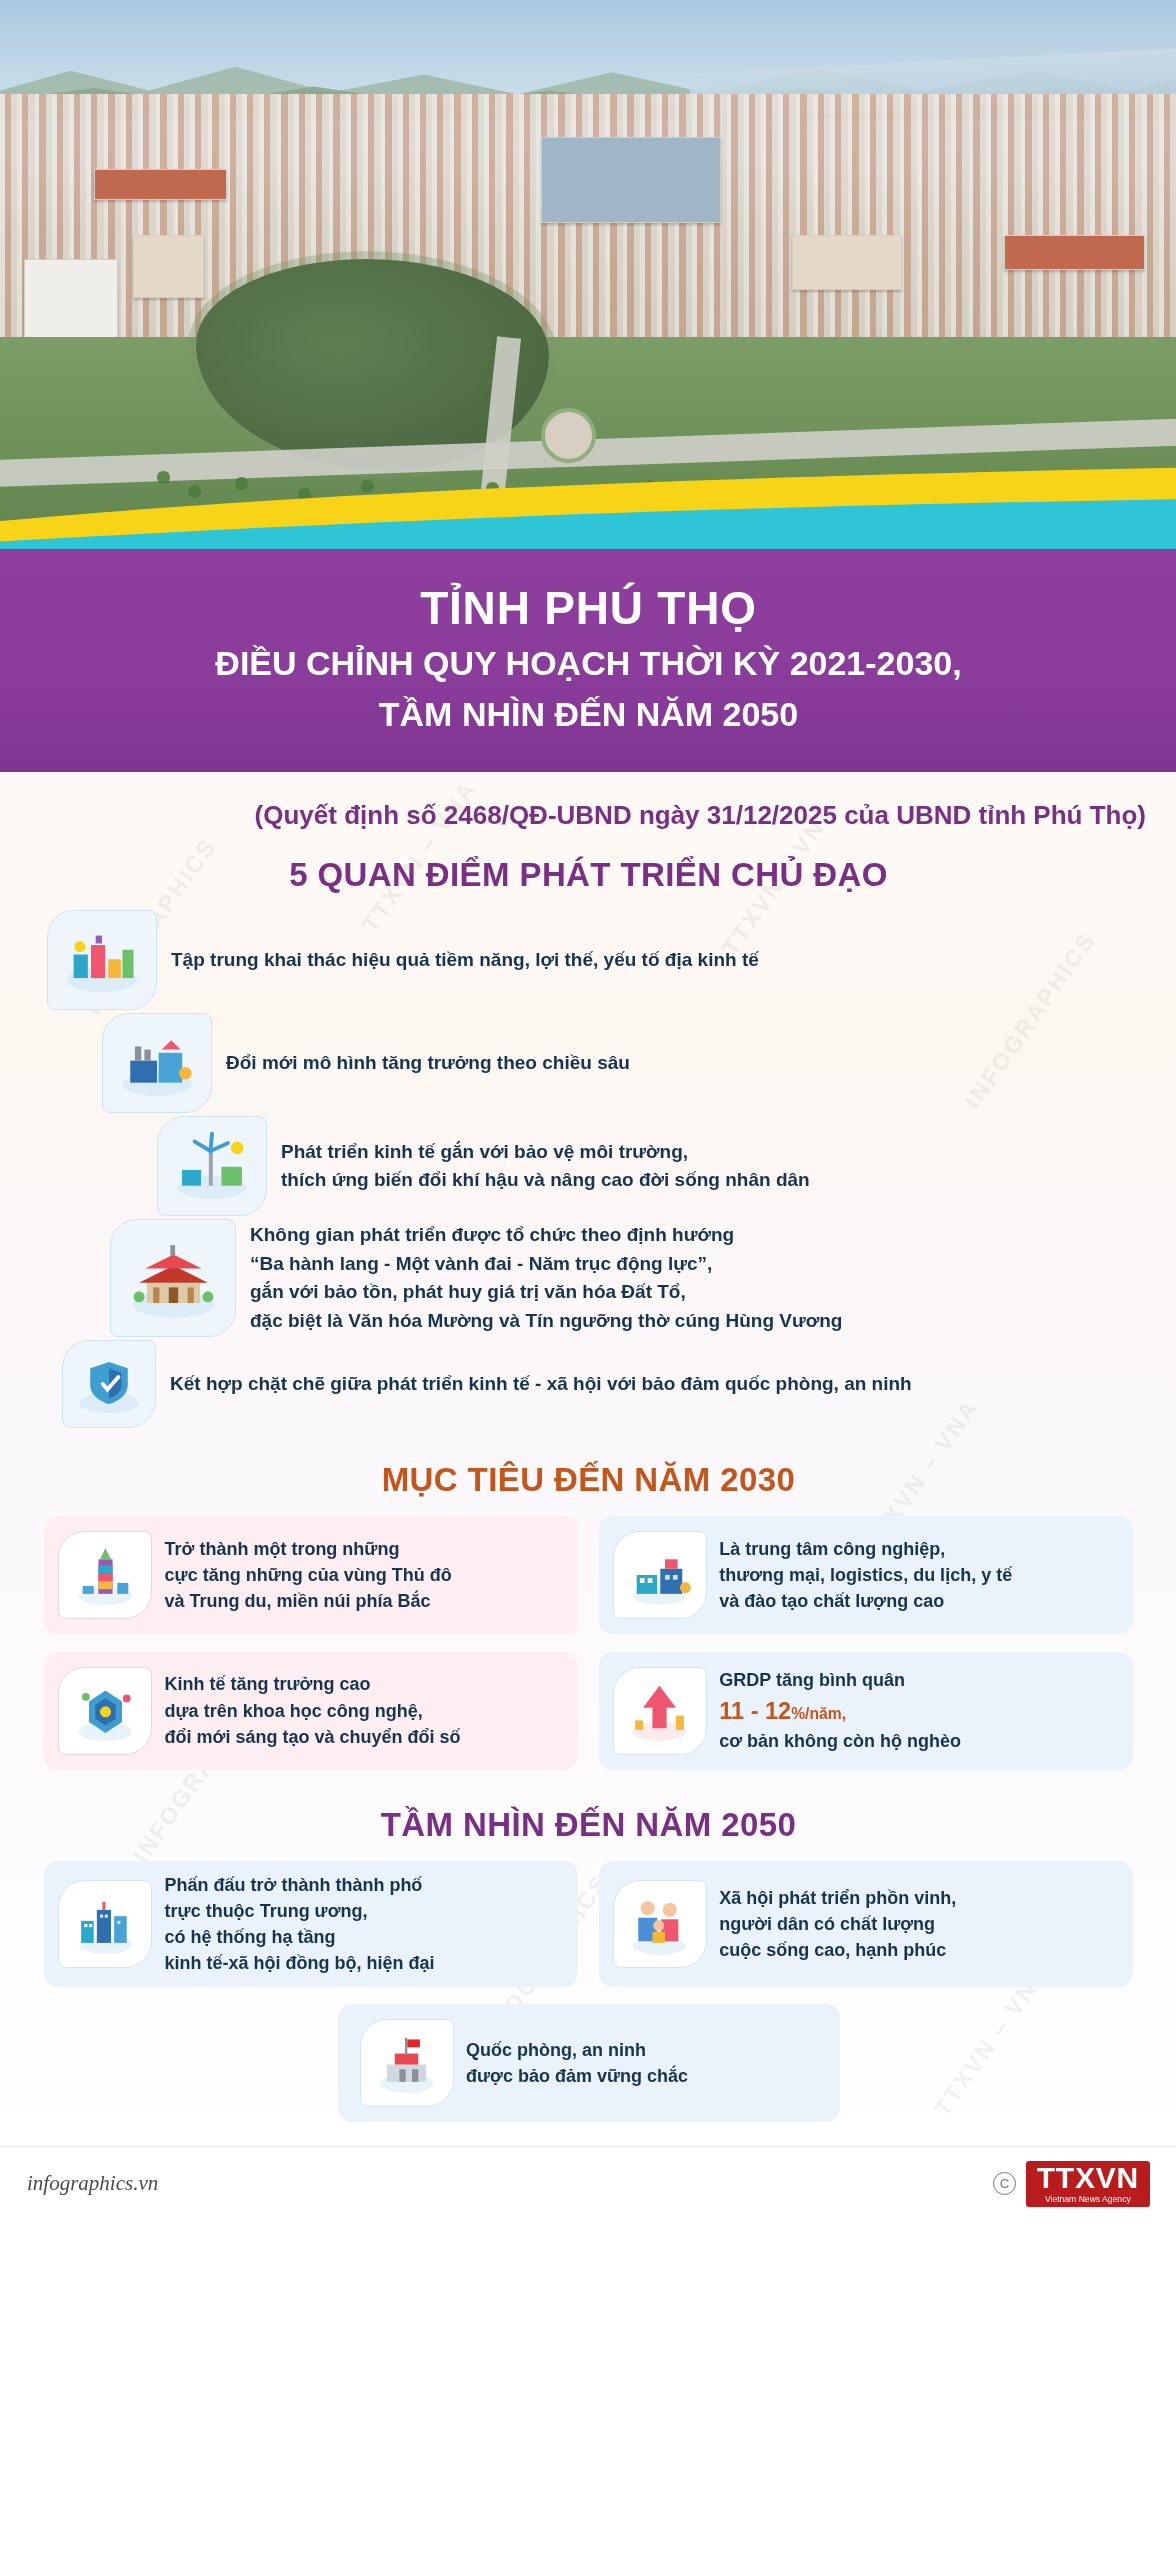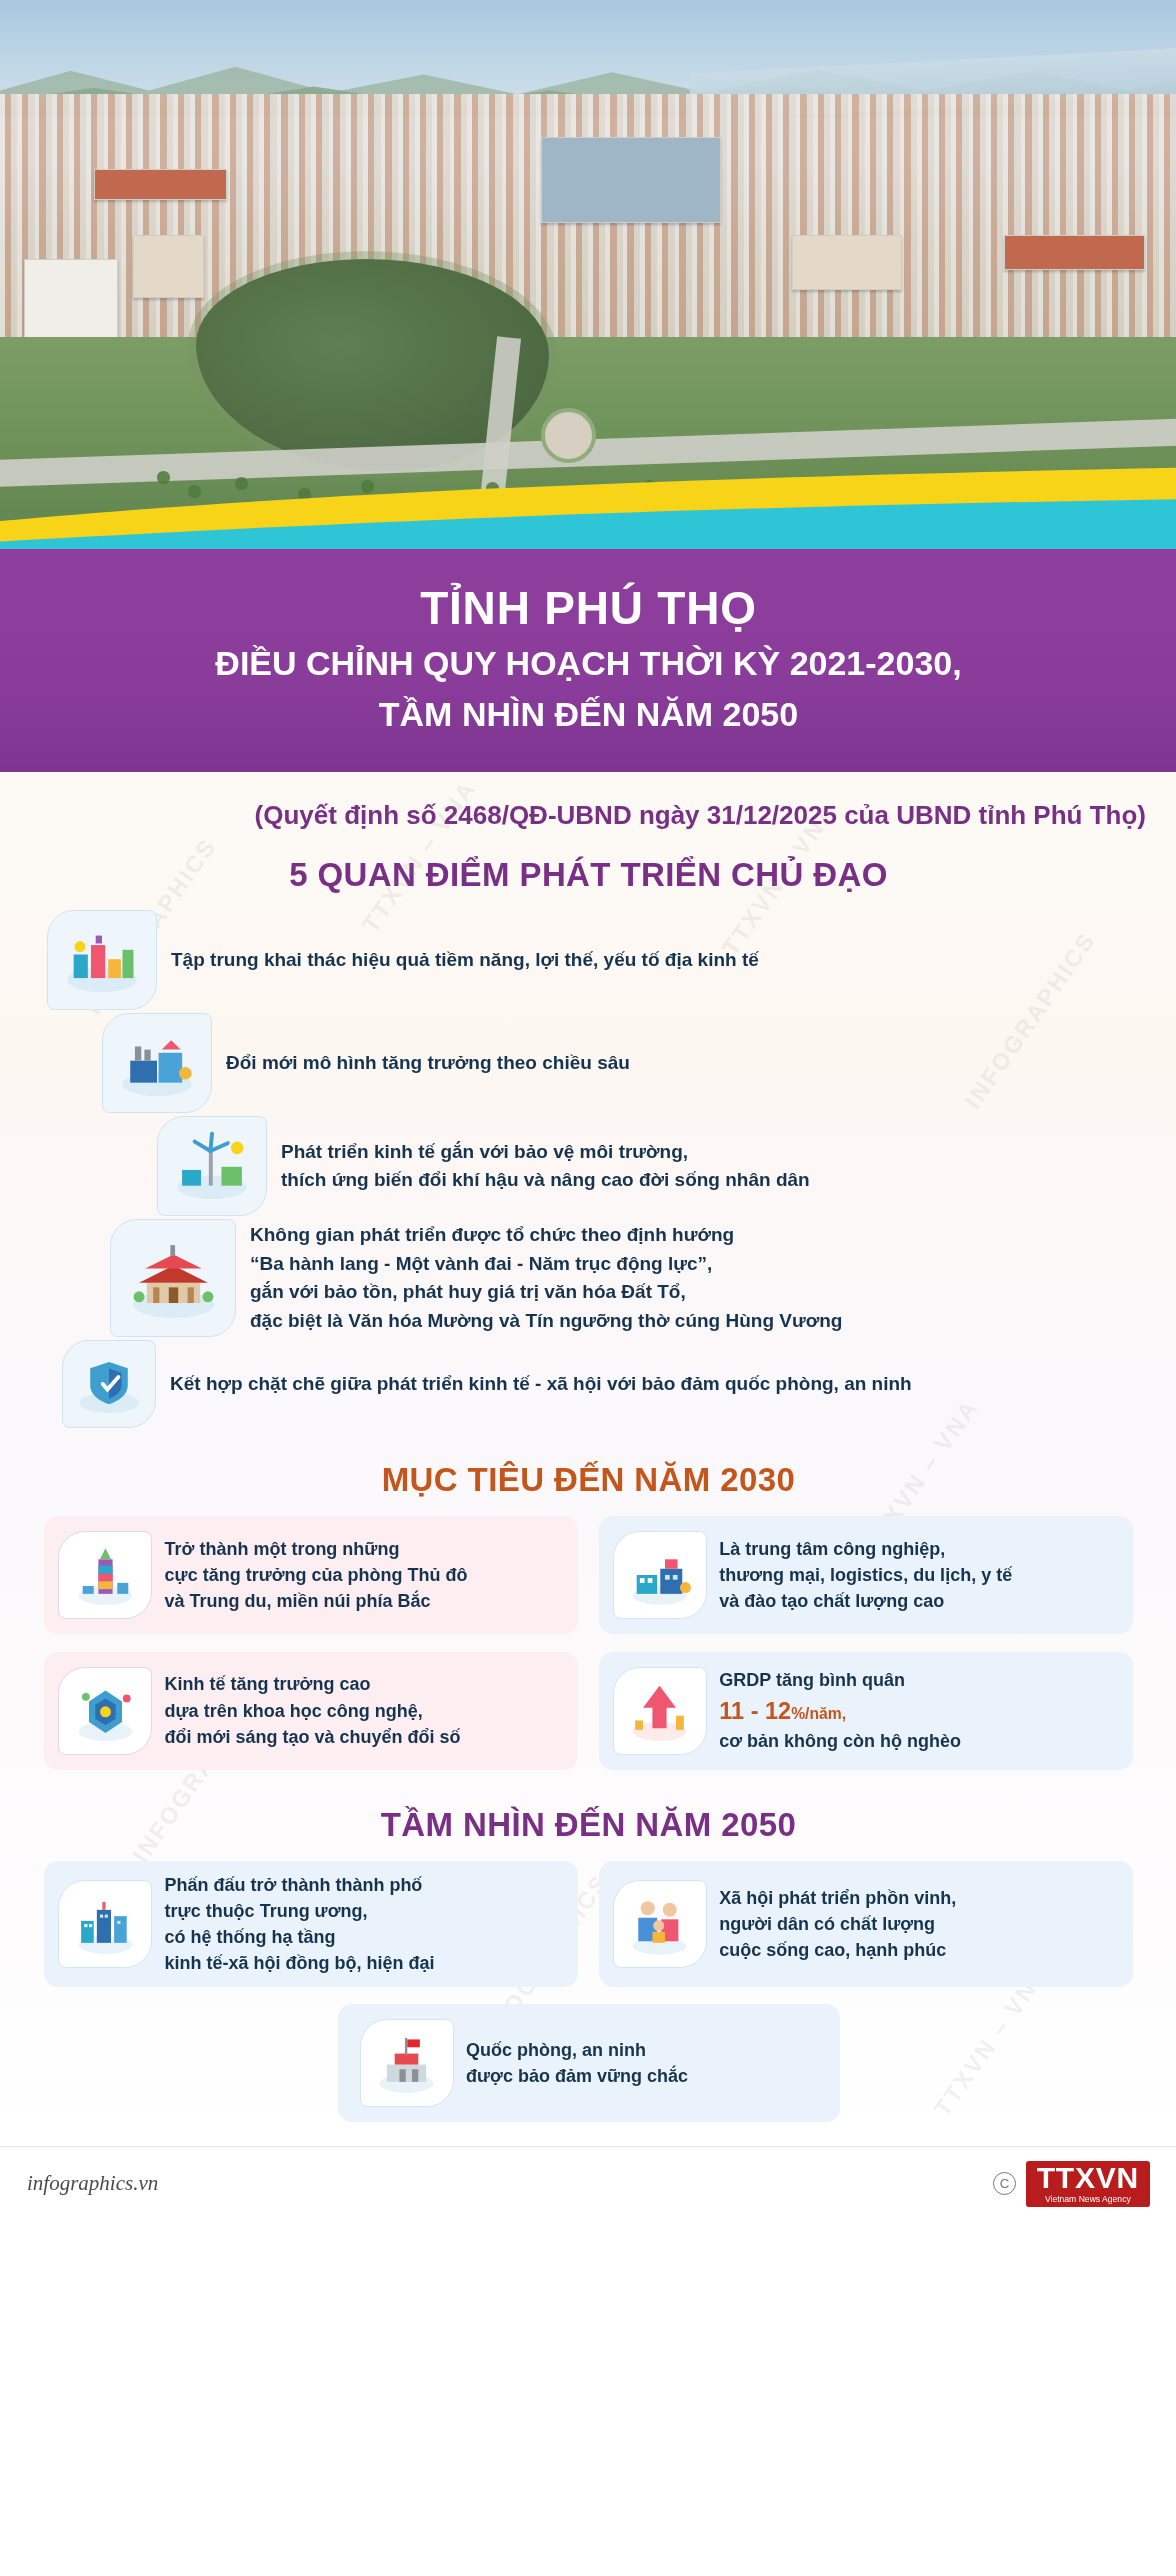--- a/index.html
+++ b/index.html
@@ -440,21 +440,21 @@
             <rect x="36" y="40" width="18" height="10" fill="#f0566f"></rect>
             <rect x="36" y="50" width="18" height="10" fill="#f5b63c"></rect>
             <rect x="36" y="30" width="18" height="10" fill="#2aa7c9"></rect>
             <polygon points="45,8 52,22 38,22" fill="#6dc06a"></polygon>
             <rect x="16" y="56" width="14" height="10" fill="#49a3d6"></rect>
             <rect x="60" y="52" width="14" height="14" fill="#49a3d6"></rect>
           </svg>
         </div>
         <div class="ctext">
           <div>Trở thành một trong những</div>
-          <div>cực tăng trưởng của phòng Thủ đô</div>
+          <div>cực tăng những của vùng Thủ đô</div>
           <div>và Trung du, miền núi phía Bắc</div>
         </div>
       </div>
 
       <div class="card blue">
         <div class="ico small">
           <div class="plate"></div>
           <svg class="glyph" width="71" height="66" viewBox="0 0 90 84">
             <ellipse cx="45" cy="68" rx="34" ry="12" fill="#e8f2f9"></ellipse>
             <rect x="16" y="42" width="26" height="24" fill="#2aa7c9"></rect>

